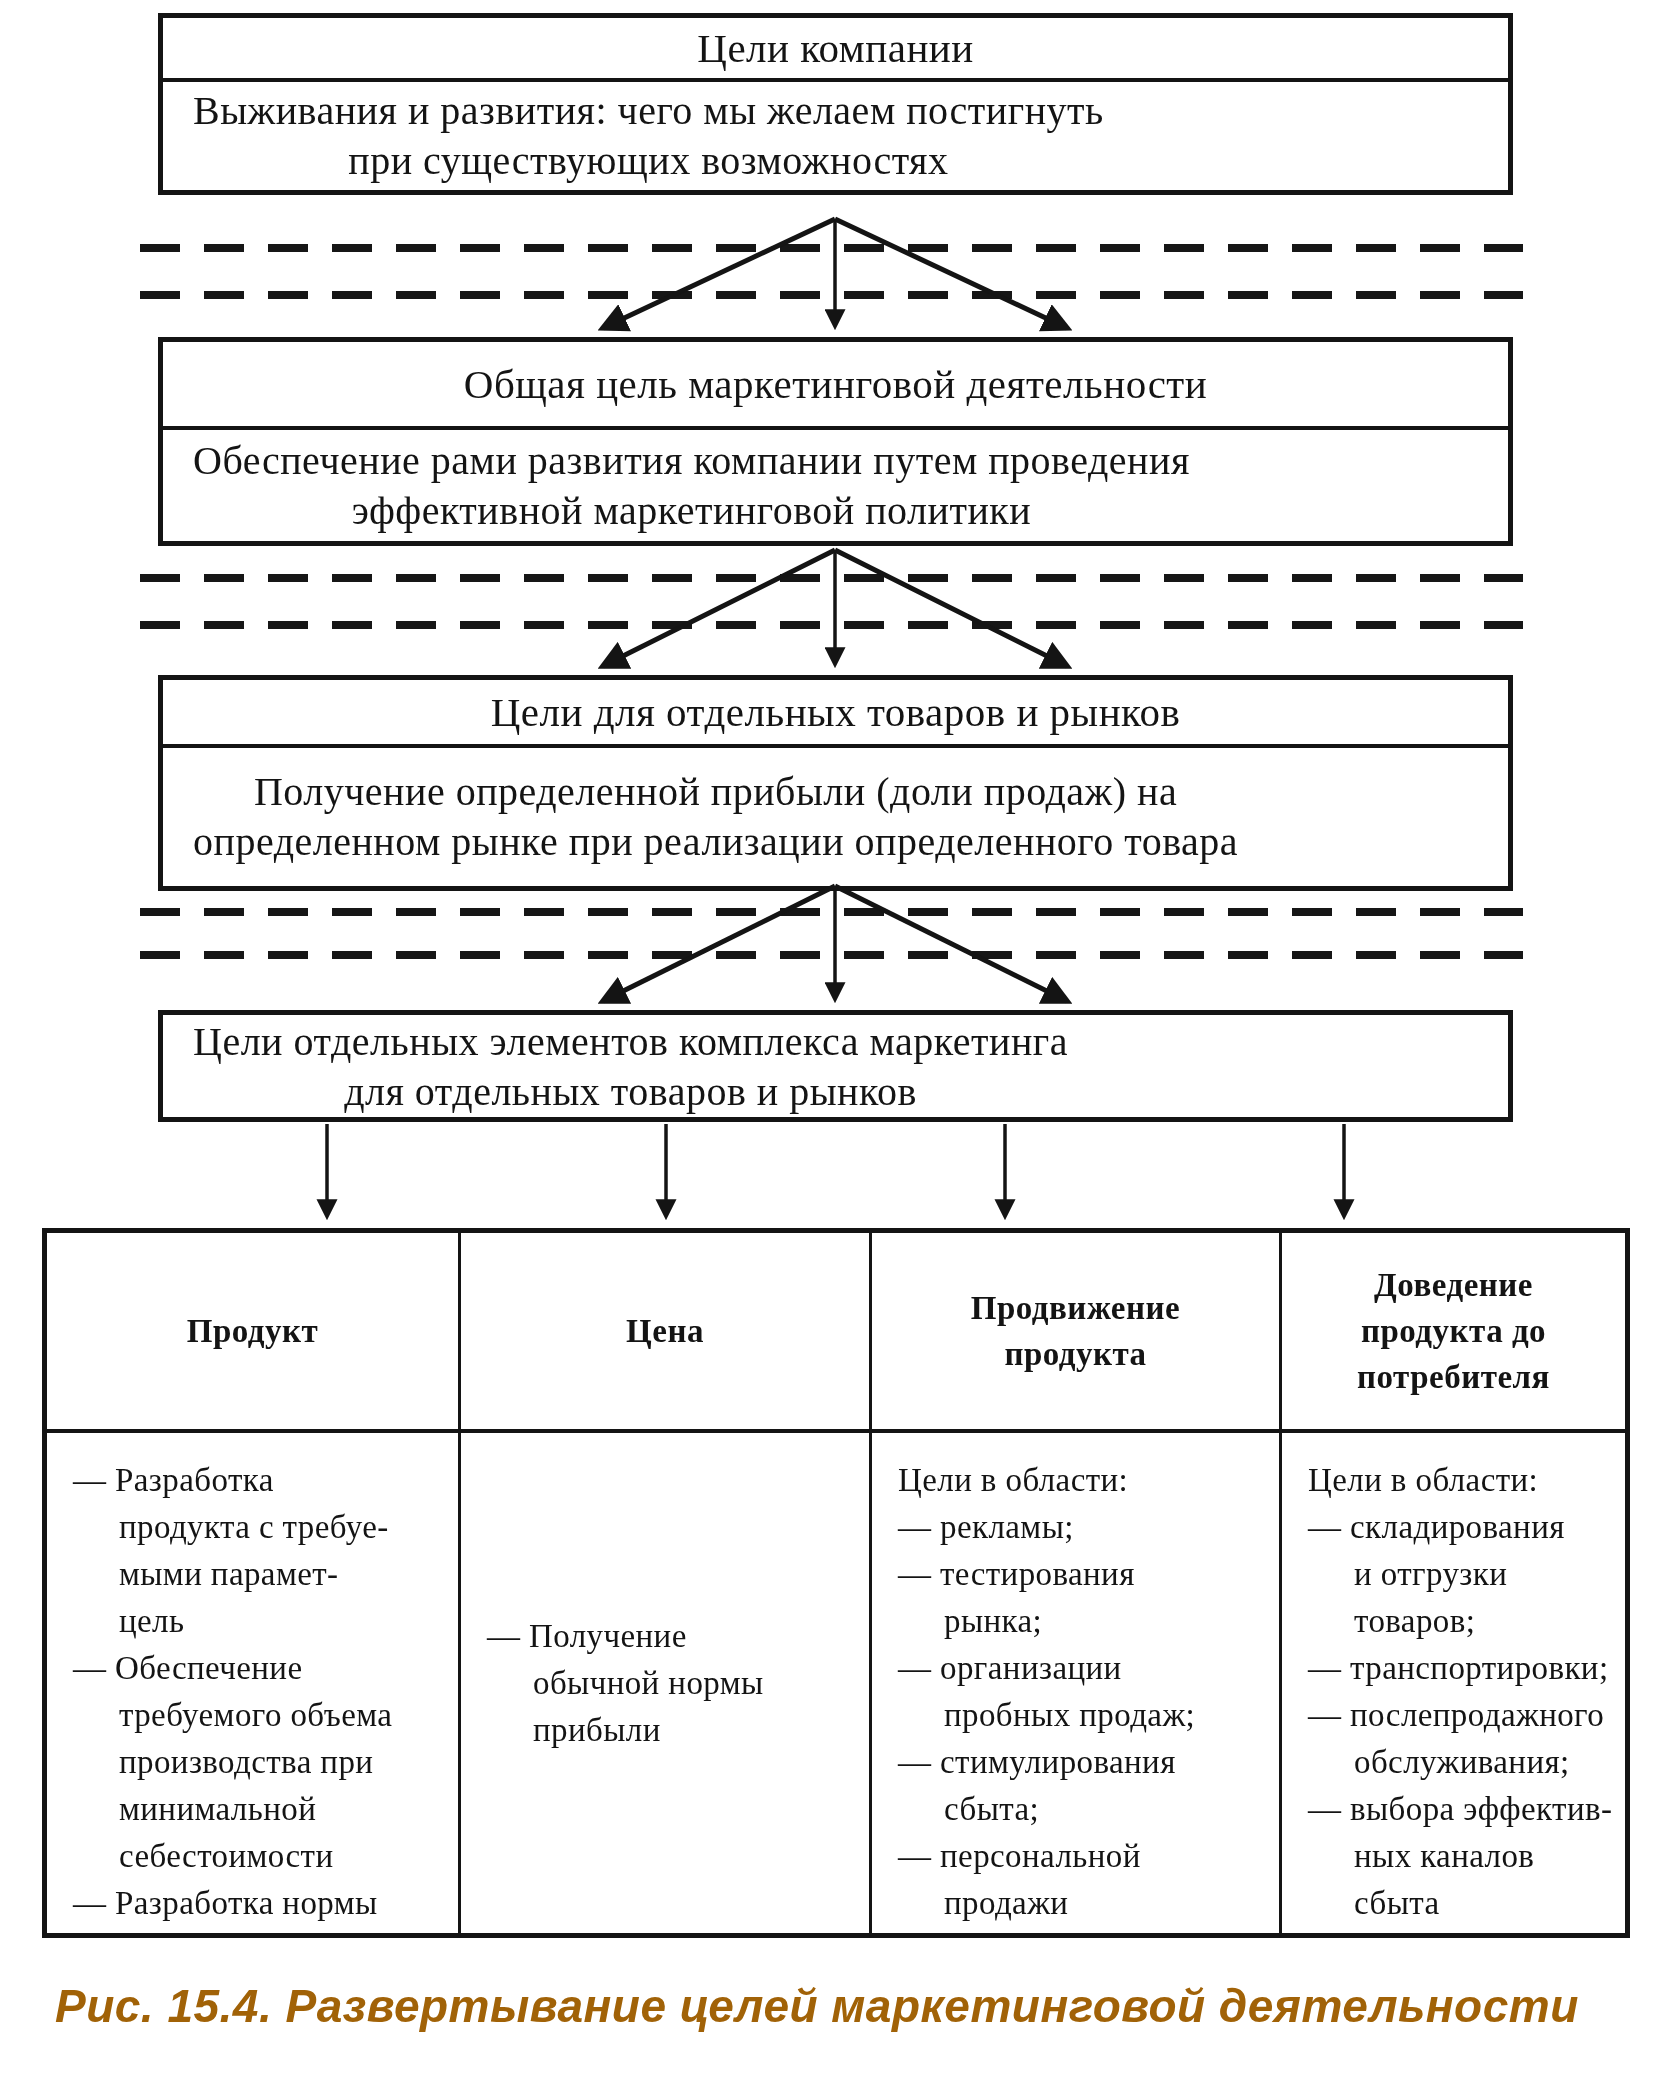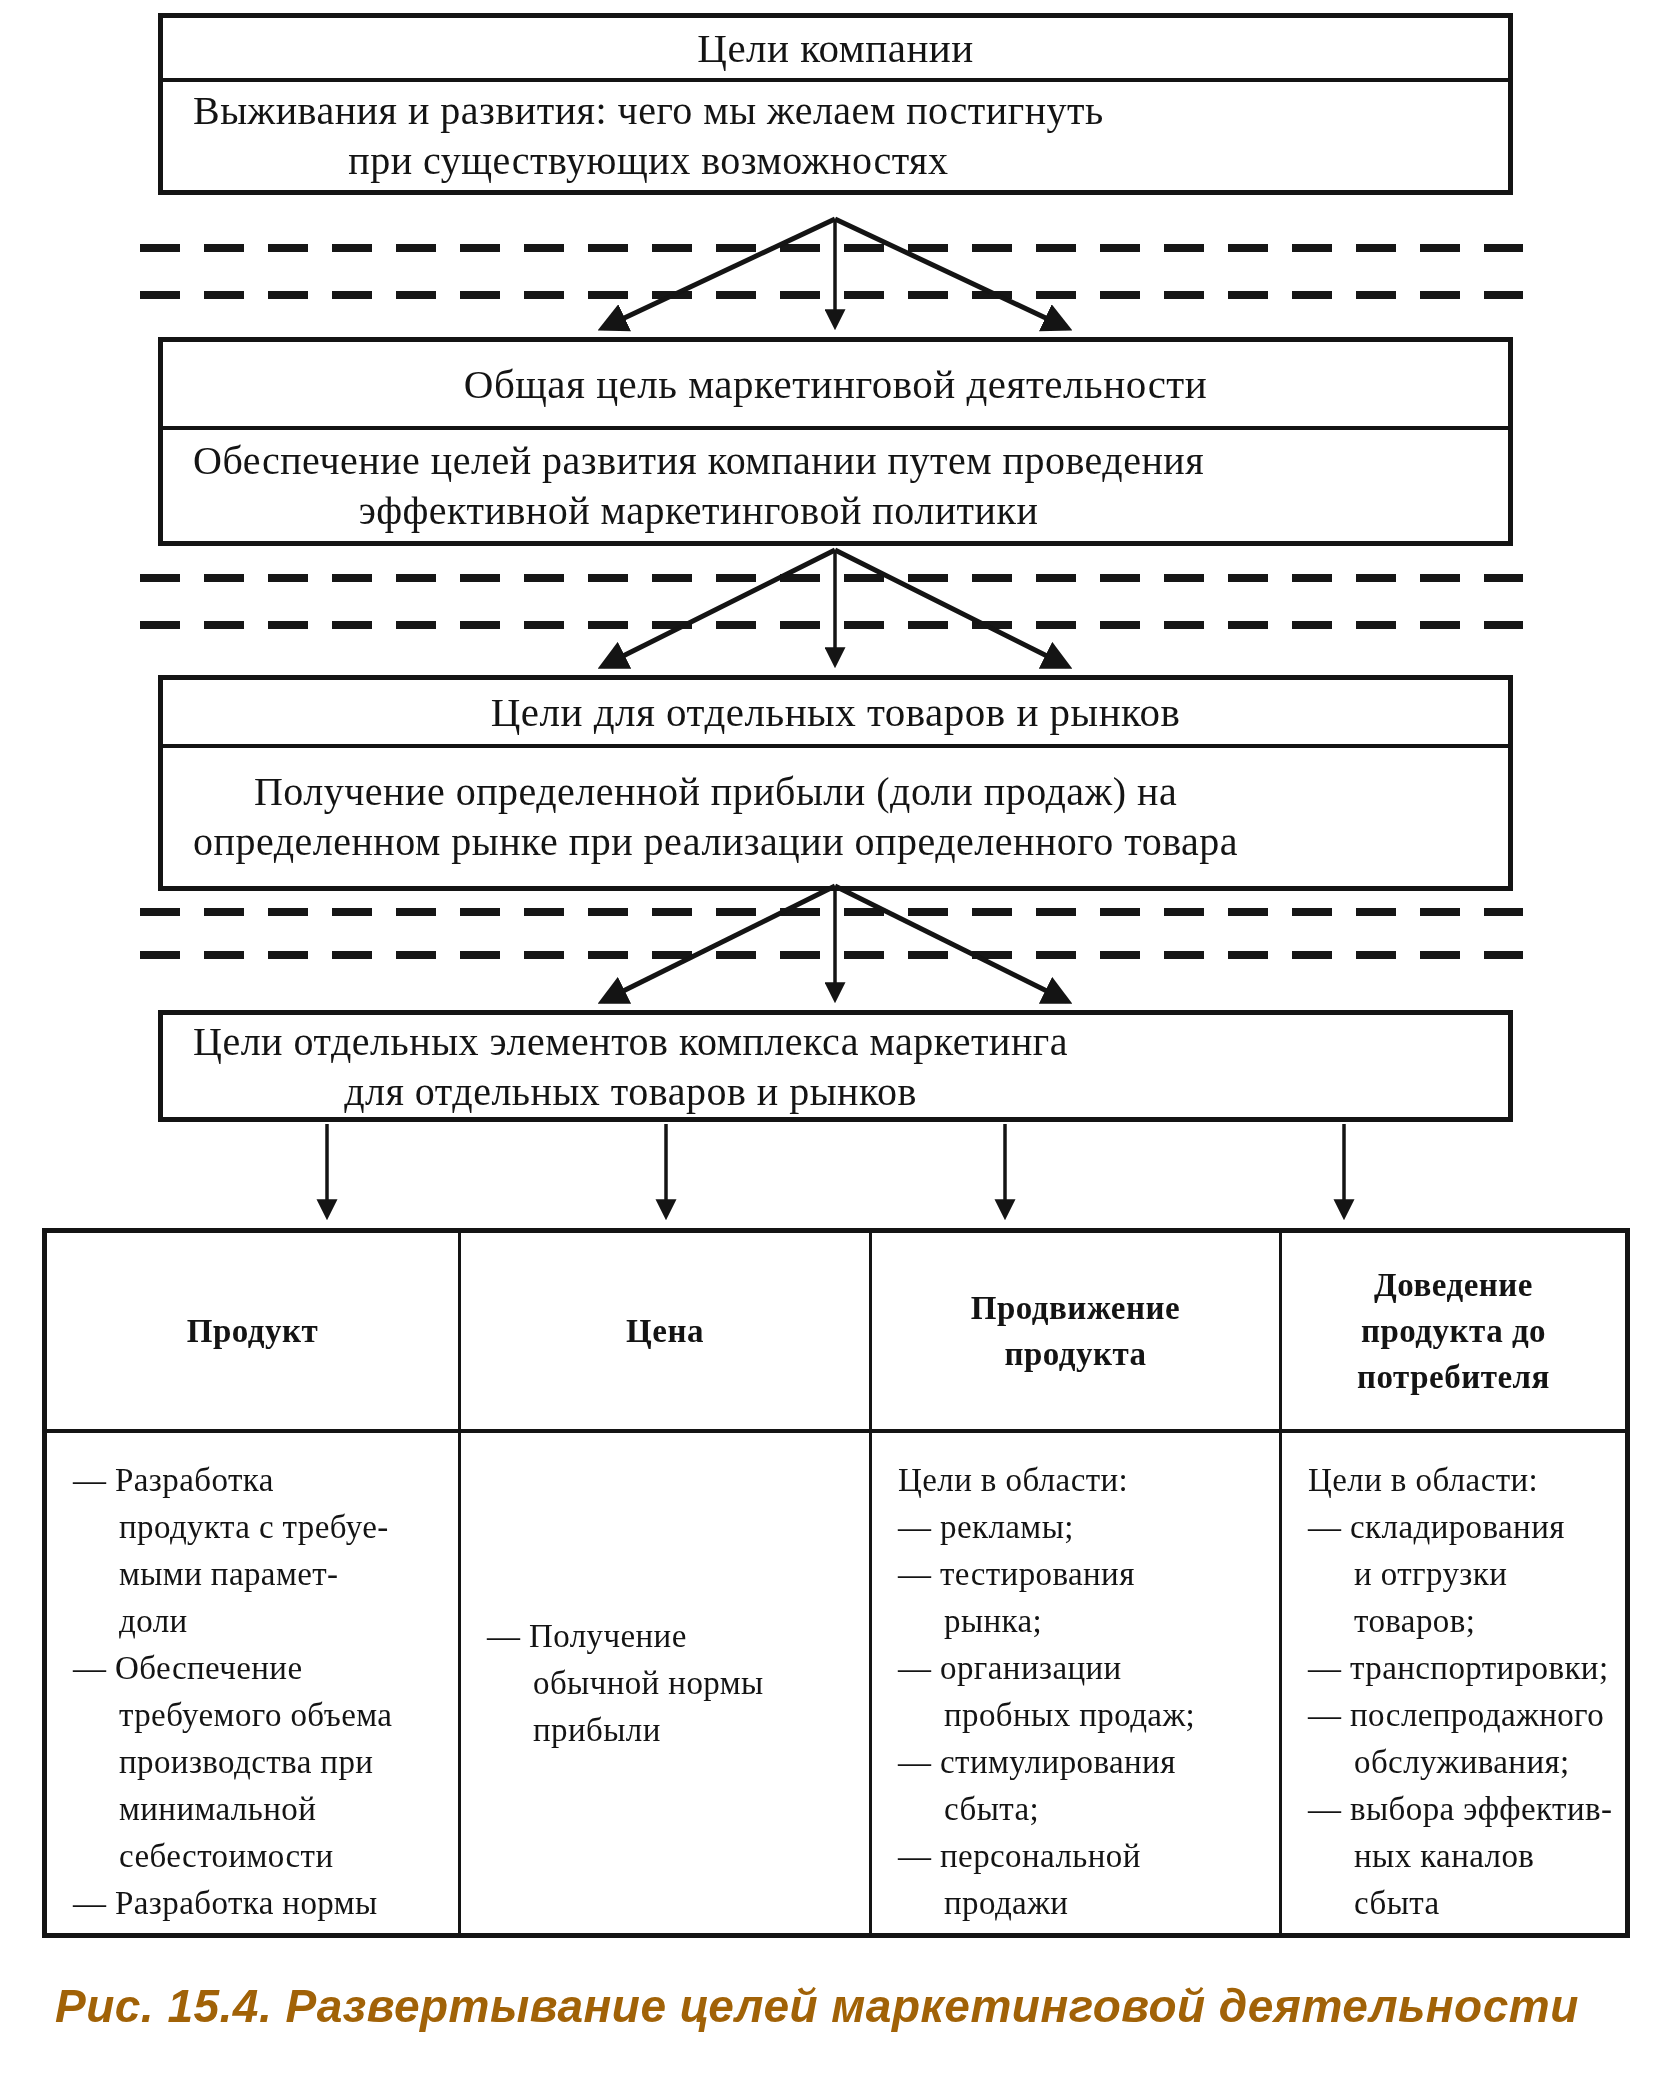--- a/index.html
+++ b/index.html
@@ -96,21 +96,21 @@
     <line x1="280" y1="3" x2="280" y2="110" stroke-width="3.5" marker-end="url(#ahA)"></line>
     <line x1="280" y1="3" x2="512" y2="112" stroke-width="5" marker-end="url(#ahA)"></line>
   </svg>
 
   <div class="fcbox" id="b2">
     <div class="hd">
       <span>Общая цель маркетинговой деятельности</span>
     </div>
     <div class="bd">
       <div class="lines">
-          <div class="ln cont">Обеспечение целей развития компании путем проведения</div>
+          <div class="ln cont">Обеспечение рами развития компании путем проведения</div>
           <div class="ln cont">эффективной маркетинговой политики</div>
         </div>
     </div>
   </div>
 
   <div class="dash" style="top:574px"></div>
   <div class="dash" style="top:621px"></div>
   <svg class="fan" style="left:555px;top:547px" width="560" height="128" viewBox="0 0 560 128">
     <defs>
       <marker id="ahB" viewBox="0 0 10 10" refX="8" refY="5" markerWidth="6" markerHeight="6" orient="auto-start-reverse">
@@ -180,21 +180,21 @@
     </div>
     <div class="th last">
       <span>Доведение продукта до потребителя</span>
     </div>
 
     <div class="td">
       <div class="lines">
           <div class="ln">— Разработка</div>
           <div class="ln cont">продукта с требуе-</div>
           <div class="ln cont">мыми парамет-</div>
-          <div class="ln cont">доли</div>
+          <div class="ln cont">цель</div>
           <div class="ln">— Обеспечение</div>
           <div class="ln cont">требуемого объема</div>
           <div class="ln cont">производства при</div>
           <div class="ln cont">минимальной</div>
           <div class="ln cont">себестоимости</div>
           <div class="ln">— Разработка нормы</div>
         </div>
     </div>
     <div class="td vcenter">
       <div class="lines">

